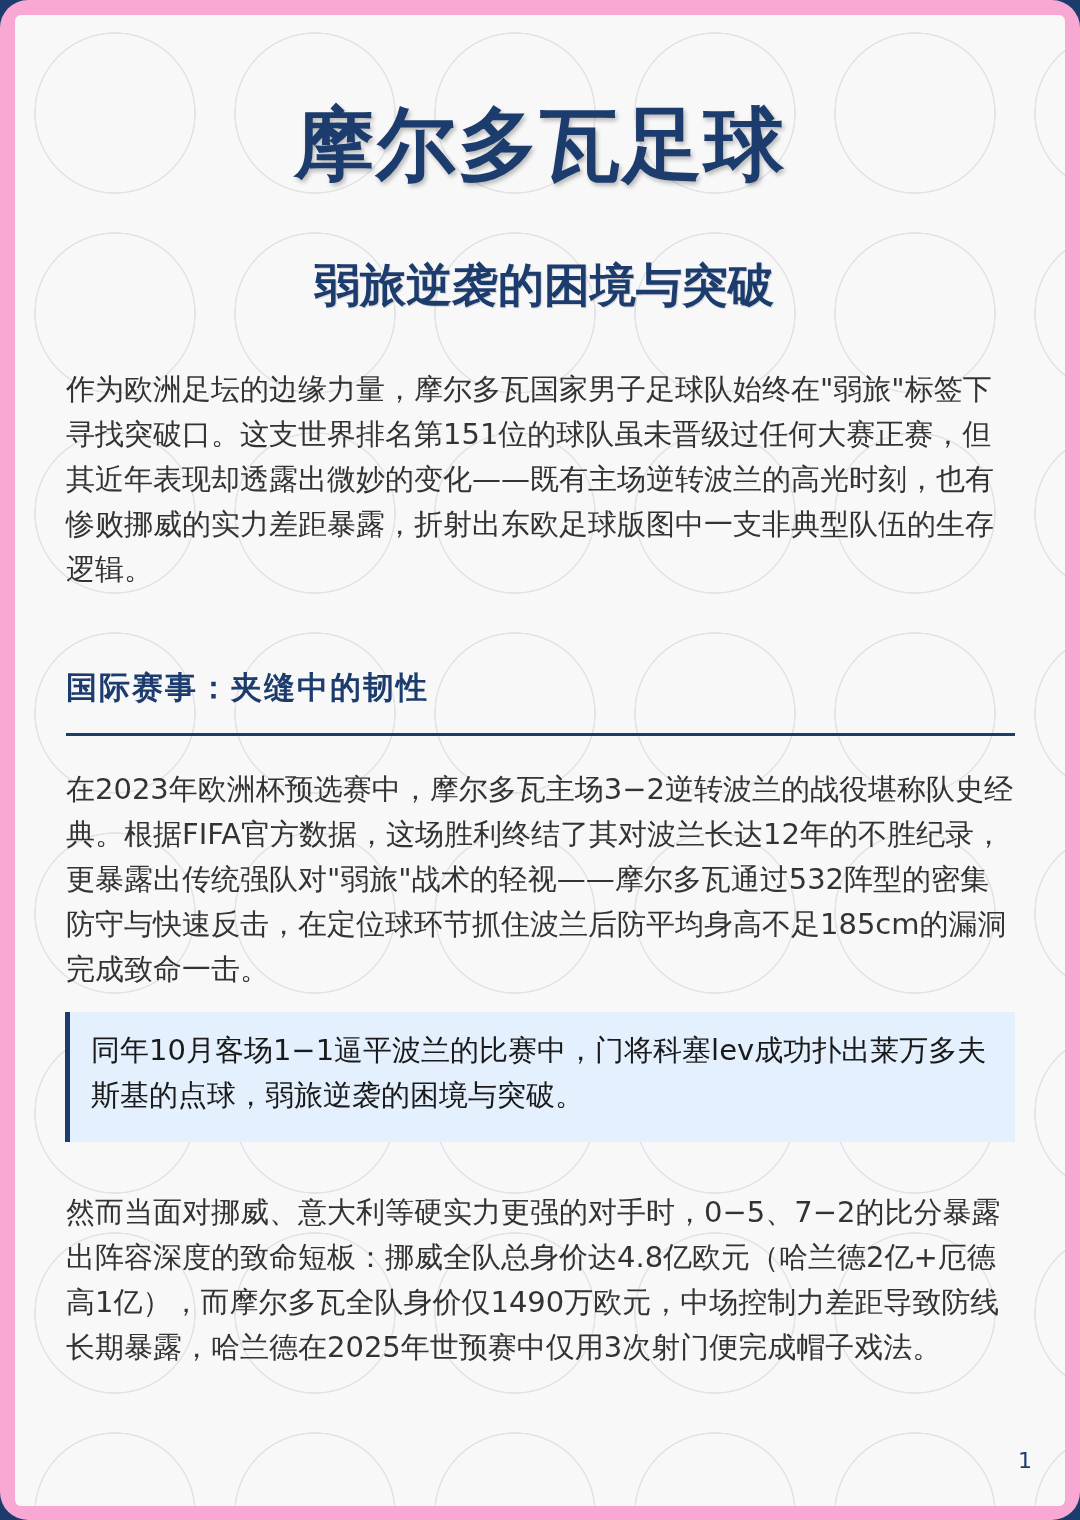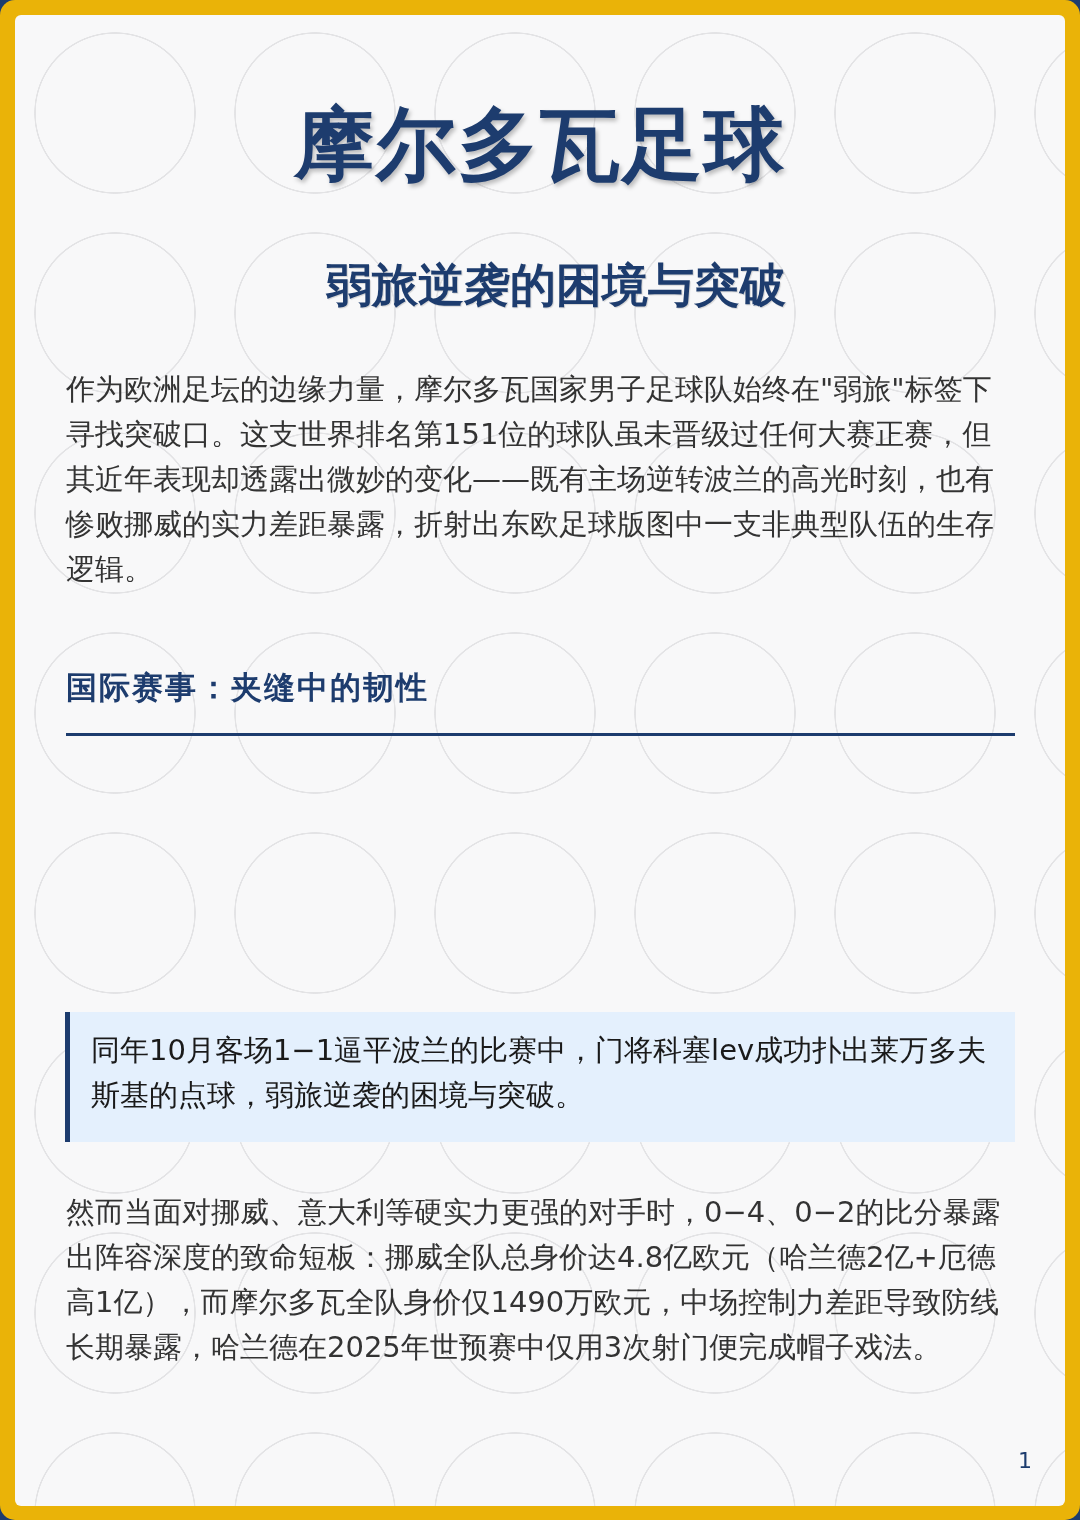--- a/index.html
+++ b/index.html
@@ -1,35 +1,35 @@
 <!DOCTYPE html>
 <html><head>
 <meta charset="utf-8">
 <style>
   html, body { margin:0; padding:0; }
   body { width:1080px; height:1520px; background:#1d3c6e; overflow:hidden; font-family:"DejaVu Sans","Liberation Sans",sans-serif; }
   .frame {
     position:absolute; left:0; top:0; width:1080px; height:1520px;
-    background:#eab308; border-radius:15px;
+    background:#f9a8d4; border-radius:28px;
   }
   .page {
     position:absolute; left:15px; top:15px; width:1050px; height:1491px;
     background-color:#f8f8f9; border-radius:6px; overflow:hidden;
     background-image: radial-gradient(circle at 100px 98px, transparent 79px, #e3e3e5 79.5px, #e3e3e5 80.5px, transparent 81px);
     background-size:200px 200px;
     background-position:0 0;
   }
   .title {
     position:absolute; left:0; width:1050px; top:80px; text-align:center;
     font-size:80px; font-weight:bold; color:#1d3c6e; letter-spacing:2px;
     text-shadow: 2px 3px 4px rgba(0,0,0,0.25);
     line-height:100px;
   }
   .subtitle {
-    position:absolute; left:16px; width:1050px; top:240px; text-align:center;
+    position:absolute; left:4px; width:1050px; top:240px; text-align:center;
     font-size:46px; font-weight:bold; color:#1d3c6e; line-height:60px;
     text-shadow: 1px 1px 1px rgba(0,0,0,0.15);
   }
   .para {
     position:absolute; left:51px; width:950px;
     font-size:29px; color:#333; line-height:45px; margin:0;
   }
   .p1 { top:352px; }
   .section-title {
     position:absolute; left:51px; top:645px; font-size:31px; font-weight:bold;
@@ -56,22 +56,23 @@
 <div class="frame">
   <div class="page">
     <h1 class="title" style="margin:0;">摩尔多瓦足球</h1>
     <h2 class="subtitle" style="margin:0;">弱旅逆袭的困境与突破</h2>
 
     <p class="para p1">作为欧洲足坛的边缘力量，摩尔多瓦国家男子足球队始终在"弱旅"标签下寻找突破口。这支世界排名第151位的球队虽未晋级过任何大赛正赛，但其近年表现却透露出微妙的变化——既有主场逆转波兰的高光时刻，也有惨败挪威的实力差距暴露，折射出东欧足球版图中一支非典型队伍的生存逻辑。</p>
 
     <h3 class="section-title" style="margin:0;">国际赛事：夹缝中的韧性</h3>
     <div class="section-rule"></div>
 
+    <p class="para p2">在2023年欧洲杯预选赛中，摩尔多瓦主场3−2逆转波兰的战役堪称队史经典。根据FIFA官方数据，这场胜利终结了其对波兰长达12年的不胜纪录，更暴露出传统强队对"弱旅"战术的轻视——摩尔多瓦通过532阵型的密集防守与快速反击，在定位球环节抓住波兰后防平均身高不足185cm的漏洞完成致命一击。</p>
 
     <div class="quote">
       <p>同年10月客场1−1逼平波兰的比赛中，门将科塞lev成功扑出莱万多夫斯基的点球，弱旅逆袭的困境与突破。</p>
     </div>
 
-    <p class="para p3">然而当面对挪威、意大利等硬实力更强的对手时，0−4、0−2的比分暴露出阵容深度的致命短板：挪威全队总身价达4.8亿欧元（哈兰德2亿+厄德高1亿），而摩尔多瓦全队身价仅1490万欧元，中场控制力差距导致防线长期暴露，哈兰德在2025年世预赛中仅用3次射门便完成帽子戏法。</p>
+    <p class="para p3">然而当面对挪威、意大利等硬实力更强的对手时，0−5、7−2的比分暴露出阵容深度的致命短板：挪威全队总身价达4.8亿欧元（哈兰德2亿+厄德高1亿），而摩尔多瓦全队身价仅1490万欧元，中场控制力差距导致防线长期暴露，哈兰德在2025年世预赛中仅用3次射门便完成帽子戏法。</p>
 
     <div class="page-number">1</div>
   </div>
 </div>
 
 </body></html>

